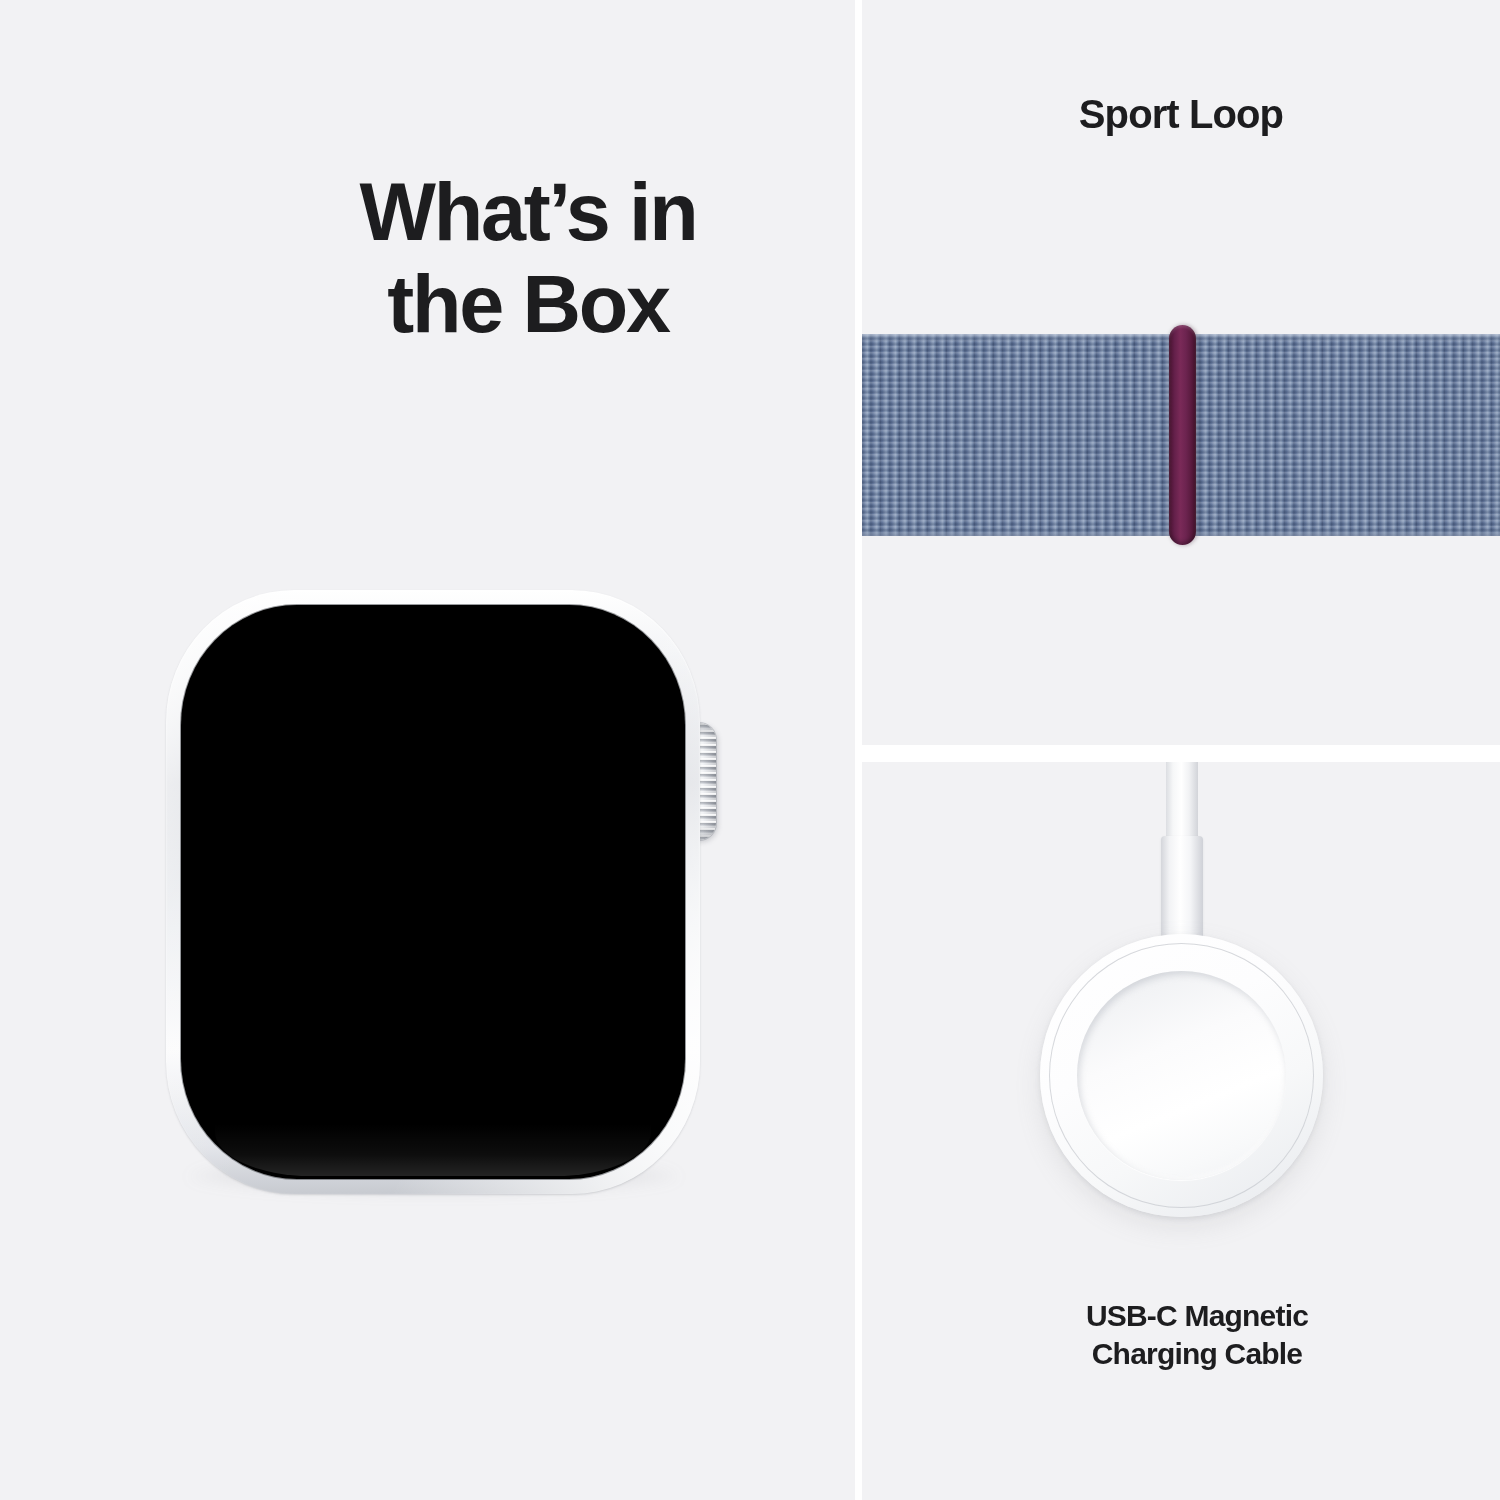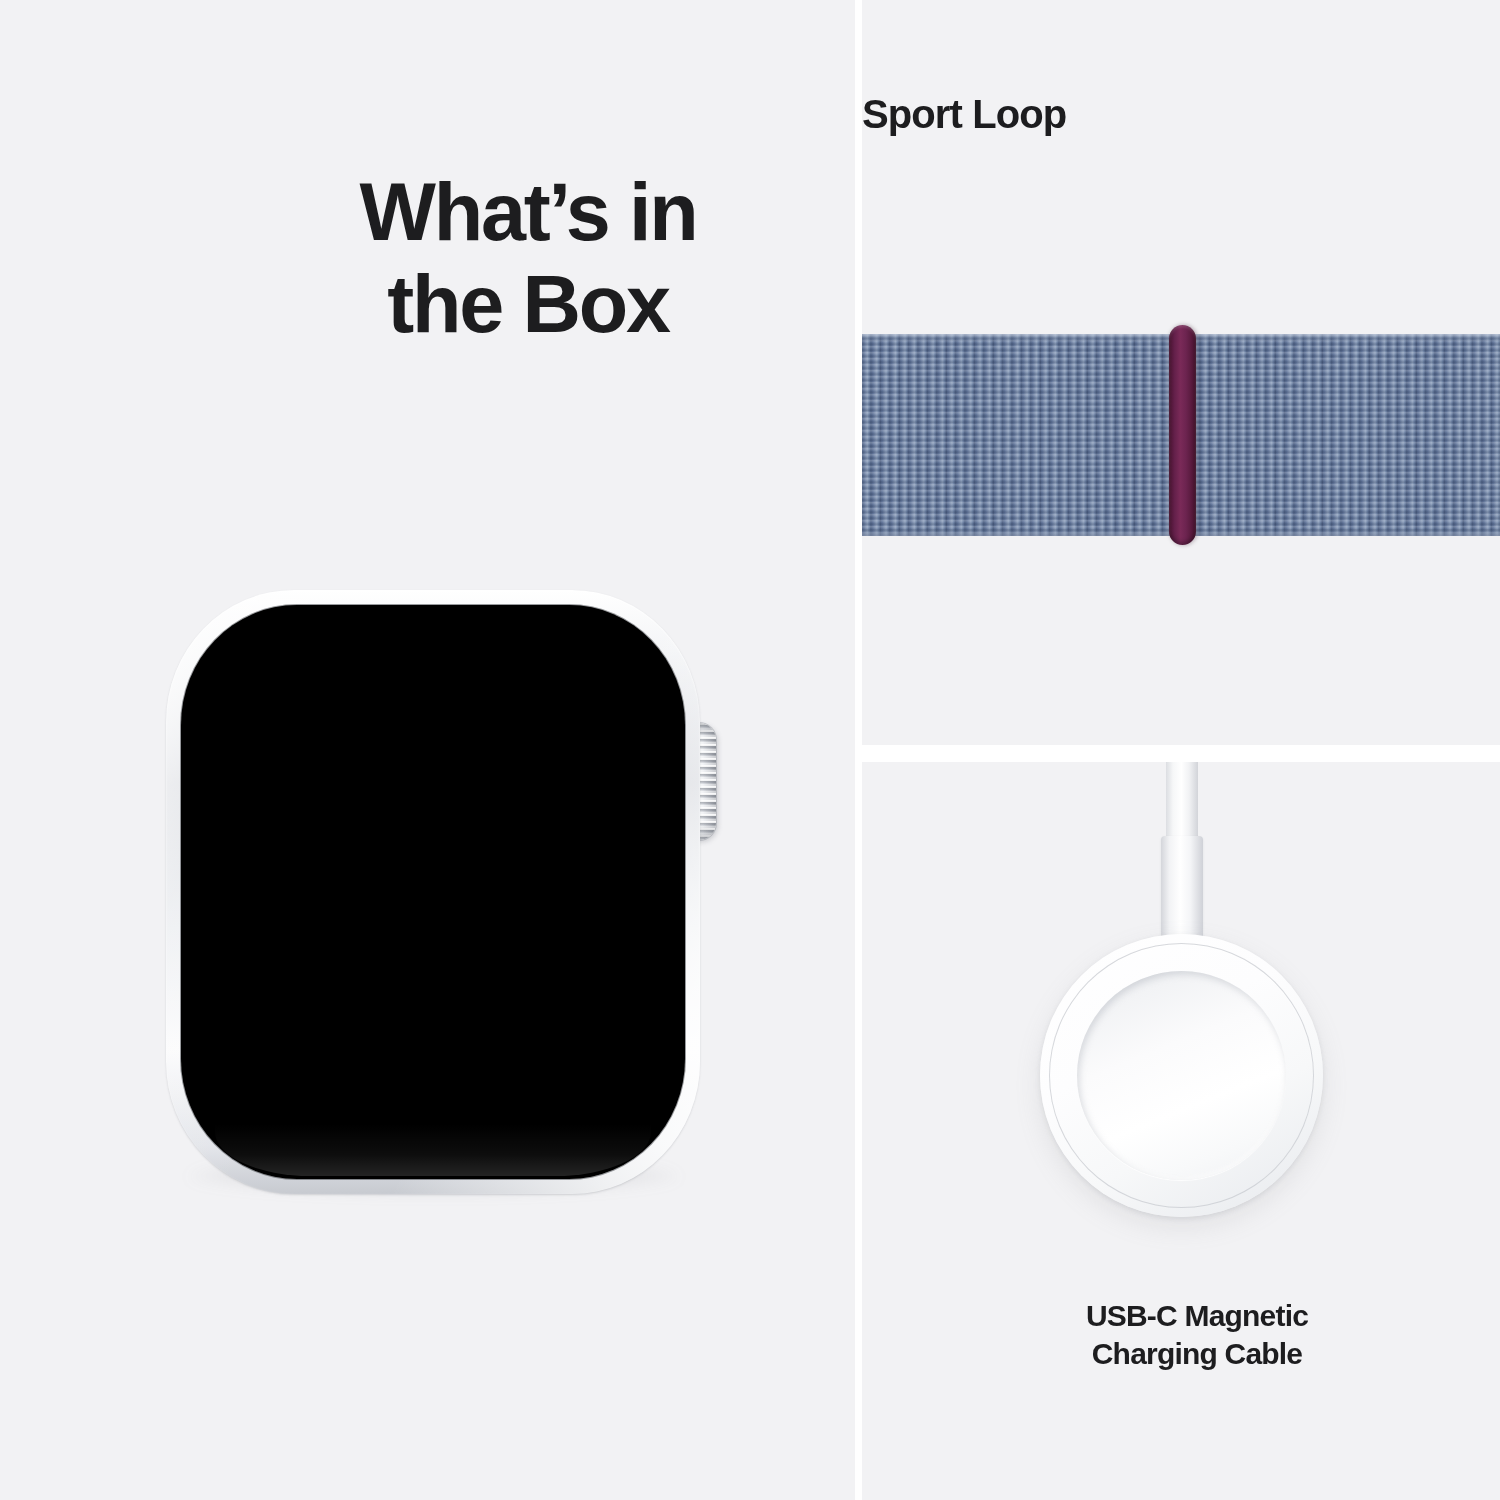--- a/index.html
+++ b/index.html
@@ -36,21 +36,21 @@
     letter-spacing:-2.2px;
     color:#1d1d1f;
     text-align:center;
     white-space:pre-line;
   }
 
   .caption-band {
     position:absolute;
     left:0; top:92px;
     width:638px;
-    text-align:left;
+    text-align:center;
     font-size:40px;
     font-weight:bold;
     letter-spacing:-0.9px;
     color:#1d1d1f;
   }
 
   .caption-cable {
     position:absolute;
     left:16px; top:535px;
     width:638px;

